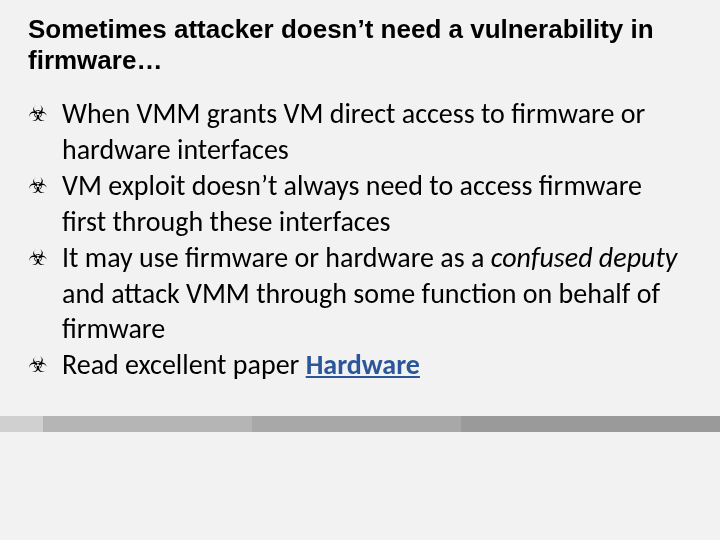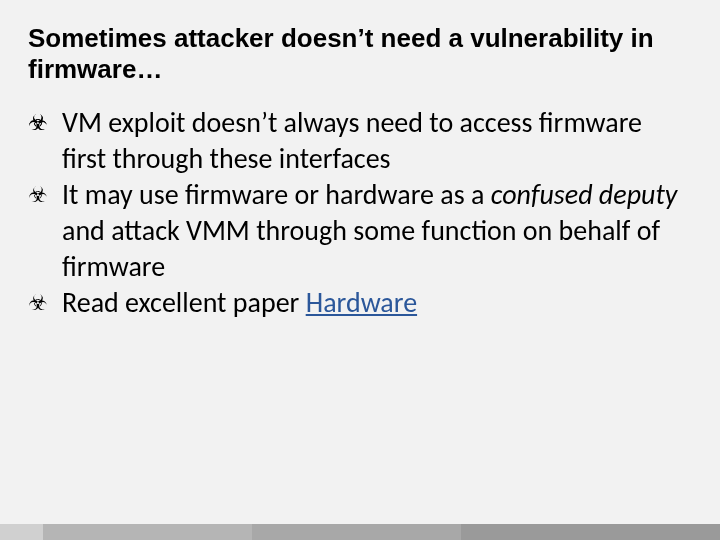--- a/index.html
+++ b/index.html
@@ -3,22 +3,22 @@
 <meta charset="utf-8">
 <style>
   * { margin: 0; padding: 0; box-sizing: border-box; }
   html, body { width: 720px; height: 540px; overflow: hidden; }
   body {
     font-family: "Segoe UI", Calibri, Arial, sans-serif;
     background: #f2f2f2;
   }
   .slide {
     width: 720px;
-    height: 540px;
-    padding: 23px 28px 0 28px;
+    height: 432px;
+    padding: 14px 28px 0 28px;
     position: relative;
   }
   .title {
     font-size: 26px;
     font-weight: 700;
     color: #000;
     line-height: 1.2;
     margin-bottom: 20px;
     font-family: Arial, "Helvetica Neue", sans-serif;
   }
@@ -41,20 +41,21 @@
     width: 24px;
     height: 24px;
     font-size: 22px;
     line-height: 24px;
     color: #000;
   }
   .italic { font-style: italic; margin-top: 14px; }
   .link {
     color: #2b579a;
     text-decoration: underline;
+    font-weight: bold;
   }
   .footerbar {
     position: absolute;
     left: 0;
     right: 0;
     bottom: 0;
     height: 16px;
     background: linear-gradient(
       to right,
       #d0d0d0 0%, #d0d0d0 6%,
@@ -67,20 +68,21 @@
 </head>
 <body>
 
 <div class="slide">
   <h1 class="title">Sometimes attacker doesn’t need a vulnerability in firmware…</h1>
 
   <ul class="bullets">
 
     <li class="bullet">
       <span class="biohaz">☣</span>
+      <span>When VMM grants VM direct access to firmware or hardware interfaces</span>
     </li>
 
     <li class="bullet">
       <span class="biohaz">☣</span>
       <span>VM exploit doesn’t always need to access firmware first through these interfaces</span>
     </li>
 
     <li class="bullet">
       <span class="biohaz">☣</span>
       <span>It may use firmware or hardware as a </span><span class="italic">confused deputy</span><span> and attack VMM through some function on behalf of firmware</span>

